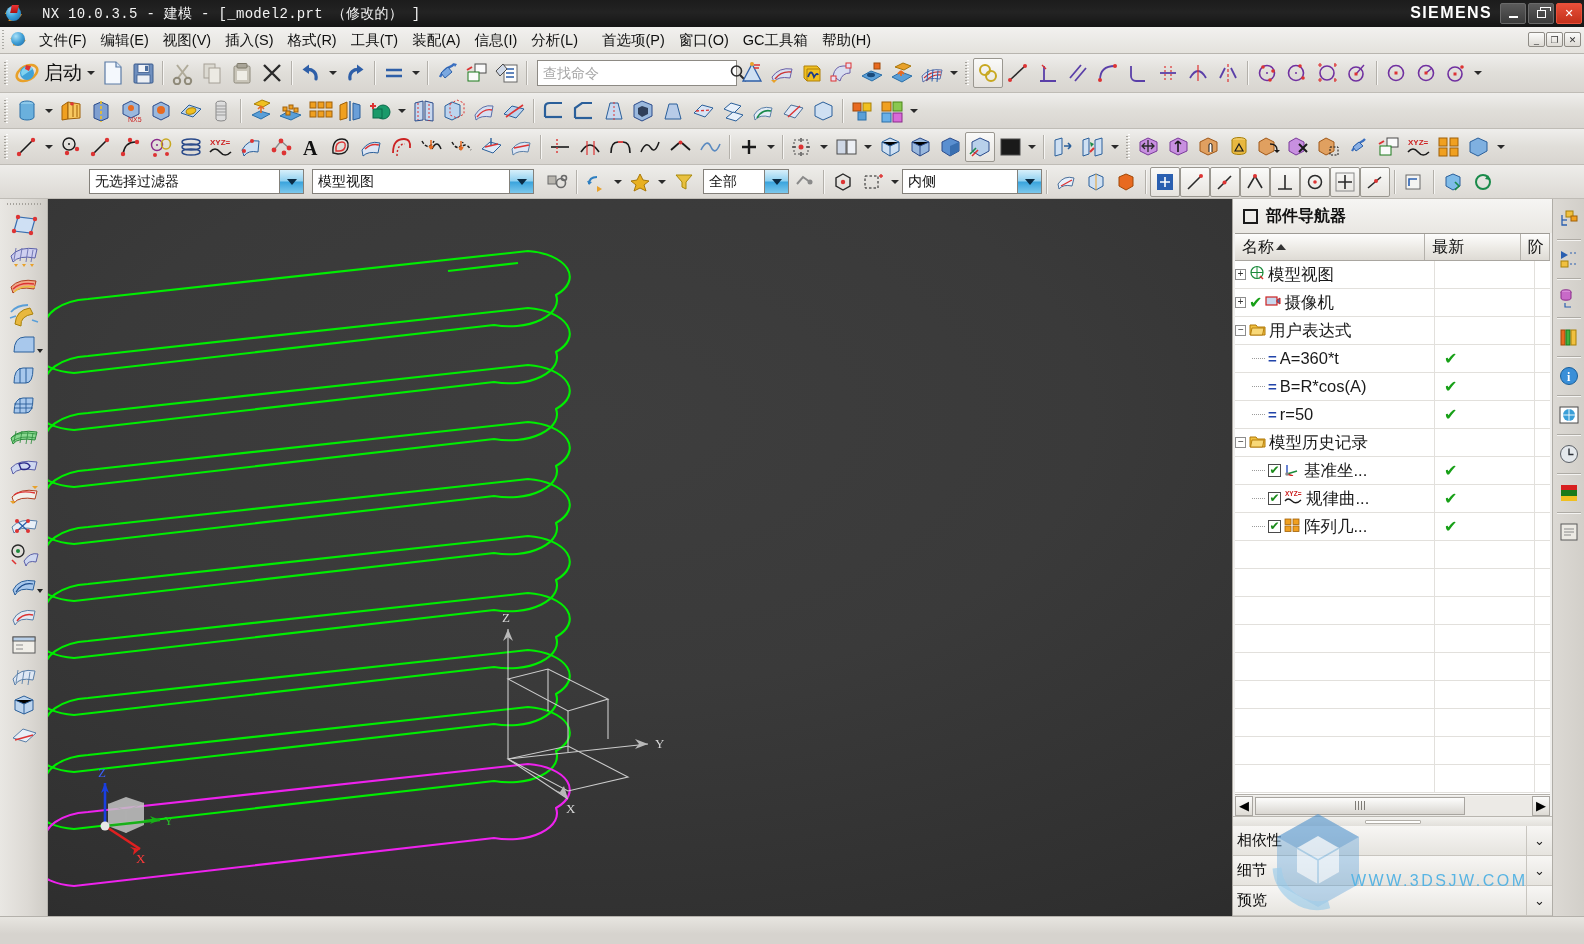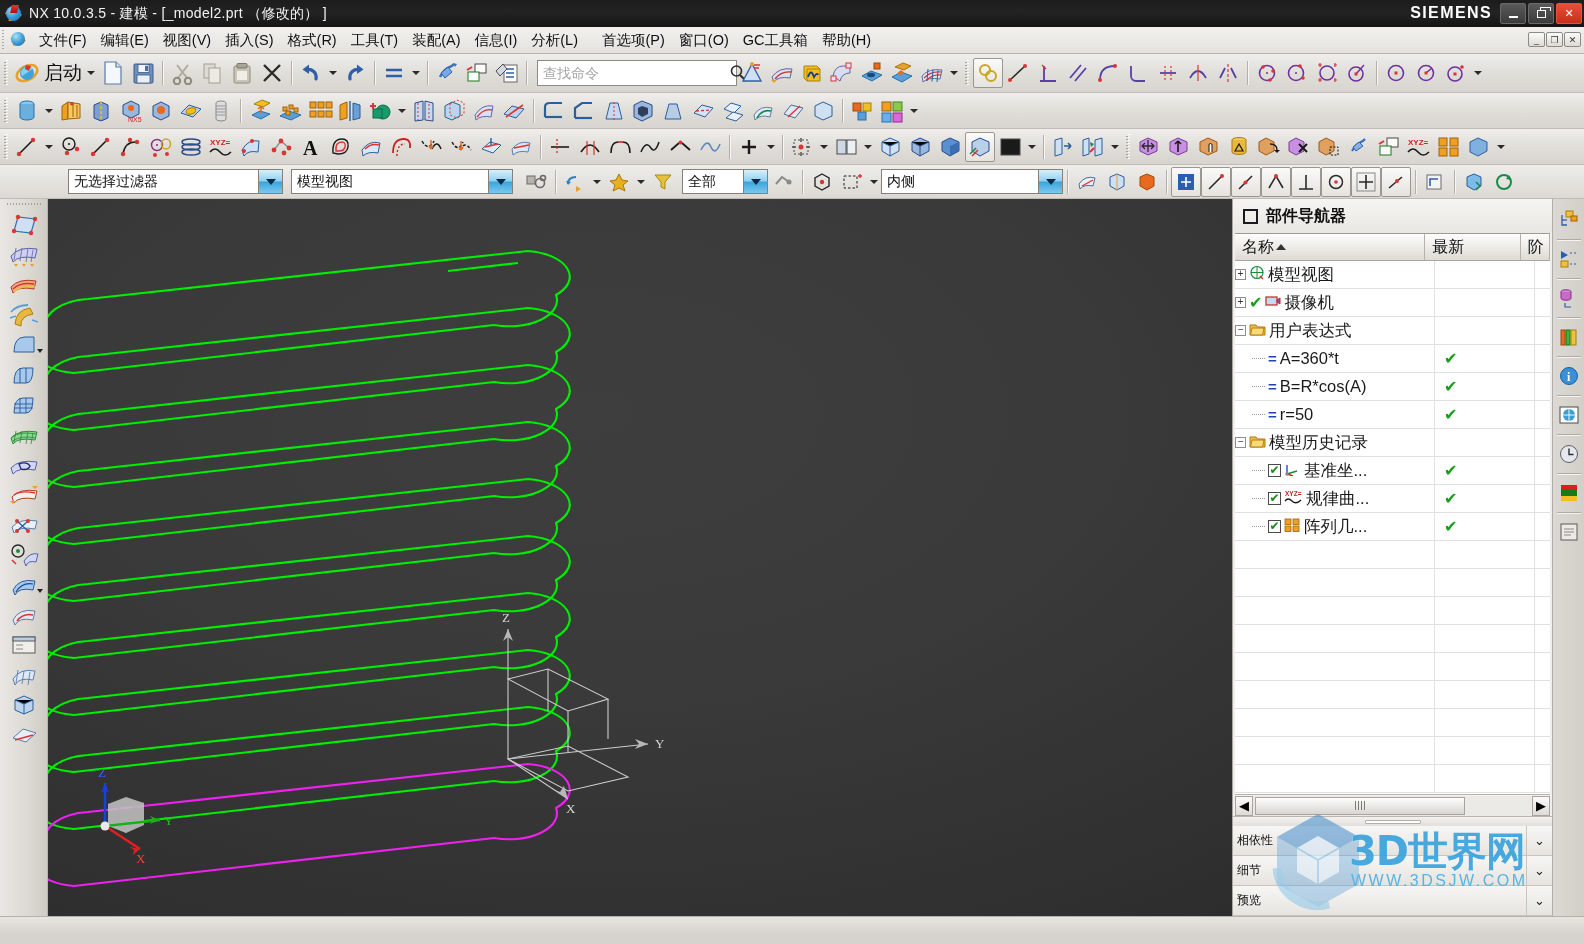--- a/index.html
+++ b/index.html
@@ -32,22 +32,23 @@
     border-color:#f0b030 transparent #e09020 transparent;
     transform:rotate(-25deg);
   }
   #app-icon .flag{
     position:absolute;left:7px;top:0px;width:7px;height:8px;
     background:linear-gradient(180deg,#e33 0%,#a11 100%);
     transform:skewX(-12deg);
   }
   #title-text{
     color:#f2f2f2; font-size:14px; letter-spacing:.3px;
-    font-family:Liberation Sans, sans-serif;
+    font-family:Liberation Mono, monospace;
     white-space:nowrap;
+    margin-left:13px;
   }
   #siemens-logo{
     position:absolute; right:92px; top:4px;
     color:#ffffff; font-size:16px; font-weight:bold; letter-spacing:1.4px;
     font-family:"Liberation Sans",sans-serif;
   }
   .win-btns{ position:absolute; right:2px; top:3px; display:flex; gap:2px; }
   .win-btn{
     width:26px;height:21px;
     background:linear-gradient(180deg,#5a5a5a 0%,#3b3b3b 100%);
@@ -261,21 +262,21 @@
   #pn-splitter{ height:10px;flex:0 0 auto;display:flex;align-items:center;justify-content:center;
     background:linear-gradient(180deg,#f2f1ee,#e2e0db);border-top:1px solid #b9b6b0;}
   #pn-splitter div{ width:56px;height:4px;background:#fdfdfc;border:1px solid #b3b0aa;border-radius:1px;}
   #pn-tabs{ flex:0 0 auto; }
   .pn-tab{
     height:30px;display:flex;align-items:center;justify-content:space-between;
     border-bottom:1px solid #c8c5bf;
     background:linear-gradient(180deg,#f7f6f4,#e6e4df);
     padding-left:4px;
   }
-  .pn-tab span.lbl{ font-size:12px;color:#0a0a0a;
+  .pn-tab span.lbl{ font-size:15px;color:#0a0a0a;
     font-family:"Liberation Sans","DejaVu Sans",sans-serif; }
   .pn-tab .chev{ width:26px;text-align:center;font-size:13px;color:#222;
     border-left:1px solid #c8c5bf;height:100%;display:flex;align-items:center;justify-content:center;}
 
   
   #watermark{
     position:absolute;left:30px;bottom:2px;width:290px;height:108px;
     pointer-events:none;opacity:.92;
   }
   #watermark .wm-text{
@@ -1195,21 +1196,21 @@
         <circle cx="11" cy="10" r="2.2" fill="#d33"></circle>
       </svg>
   </div>
   <div class="tbtn">
     <svg width="22" height="20" viewBox="0 0 22 20">
         <rect x="3" y="4" width="13" height="12" fill="none" stroke="#1a1a1a" stroke-dasharray="2.5 2"></rect>
         <path d="M17 4h4M19 2v4" stroke="#d33" stroke-width="1.4"></path>
       </svg>
   </div>
   <div class="caret"></div>
-  <div class="combo" style="width:182px;">
+  <div class="combo" style="width:140px;">
     <div class="cval">内侧</div>
     <div class="cbtn">
         <i></i>
       </div>
   </div>
   <div class="tsep"></div>
   <div class="tbtn">
     <svg width="22" height="20" viewBox="0 0 22 20">
         <path d="M3 12 Q9 3 19 6 L17 14 Q8 12 4 17z" fill="#e8f0fa" stroke="#4a6f9a"></path>
         <path d="M6 14 L17 8" stroke="#d33" stroke-width="1.4"></path>
@@ -1758,21 +1759,20 @@
     </div>
 
     <div id="watermark">
       <svg width="110" height="105" viewBox="0 0 110 105" style="position:absolute;left:0;top:2px;opacity:.75">
         <path d="M55 6 L96 29 L96 76 L55 99 L14 76 L14 29 Z" fill="#5a9fd8" opacity=".55"></path>
         <path d="M55 6 L96 29 L55 52 L14 29 Z" fill="#3f86c6" opacity=".6"></path>
         <path d="M34 40 L55 28 L76 40 L76 64 L55 76 L34 64 Z" fill="#e8f2fb" opacity=".9"></path>
         <path d="M34 40 L55 52 L76 40 M55 52 L55 76" fill="none" stroke="#8fc0e4" stroke-width="1.6"></path>
         <path d="M14 60 a41 41 0 0 0 52 36" fill="none" stroke="#7fc0ea" stroke-width="9" opacity=".7"></path>
       </svg>
-      <div class="wm-text">3D世界网</div>
       <div class="wm-url">WWW.3DSJW.COM</div>
     </div>
   </div>
 
   <div id="rightbar">
     <div class="rbtn">
       <svg width="22" height="22" viewBox="0 0 22 22">
           <rect x="8" y="2" width="7" height="6" fill="#f0c040" stroke="#a88008"></rect>
           <rect x="13" y="7" width="6" height="5" fill="#f0a020" stroke="#a06008"></rect>
           <path d="M4 6v10h5" stroke="#2a5fb0" stroke-width="1.3" fill="none"></path>

